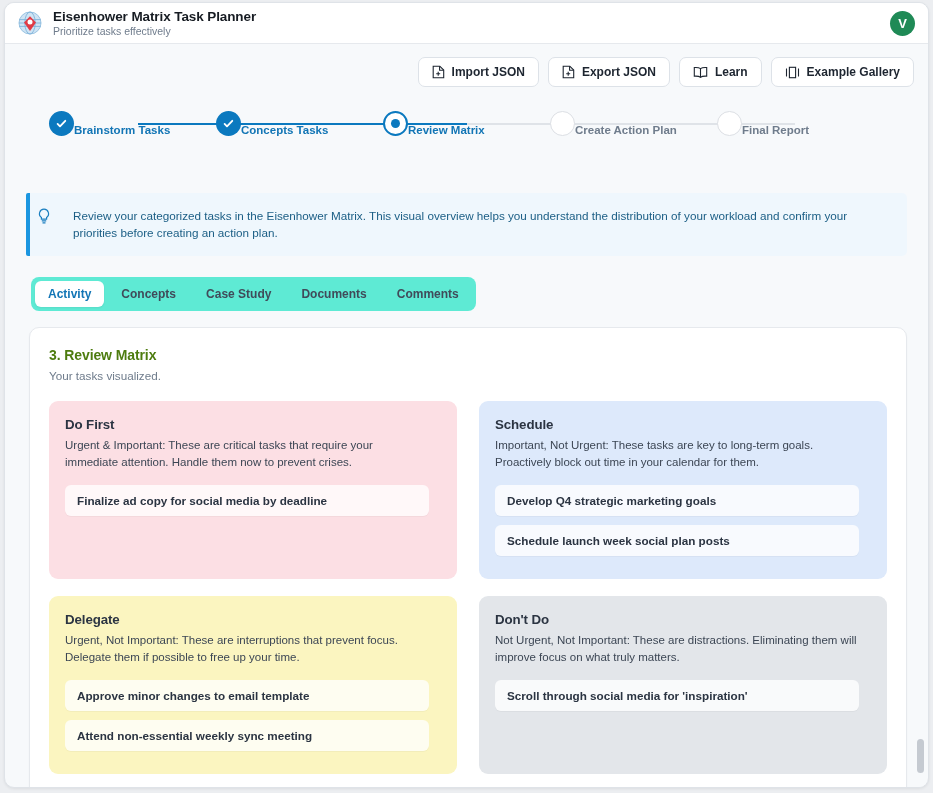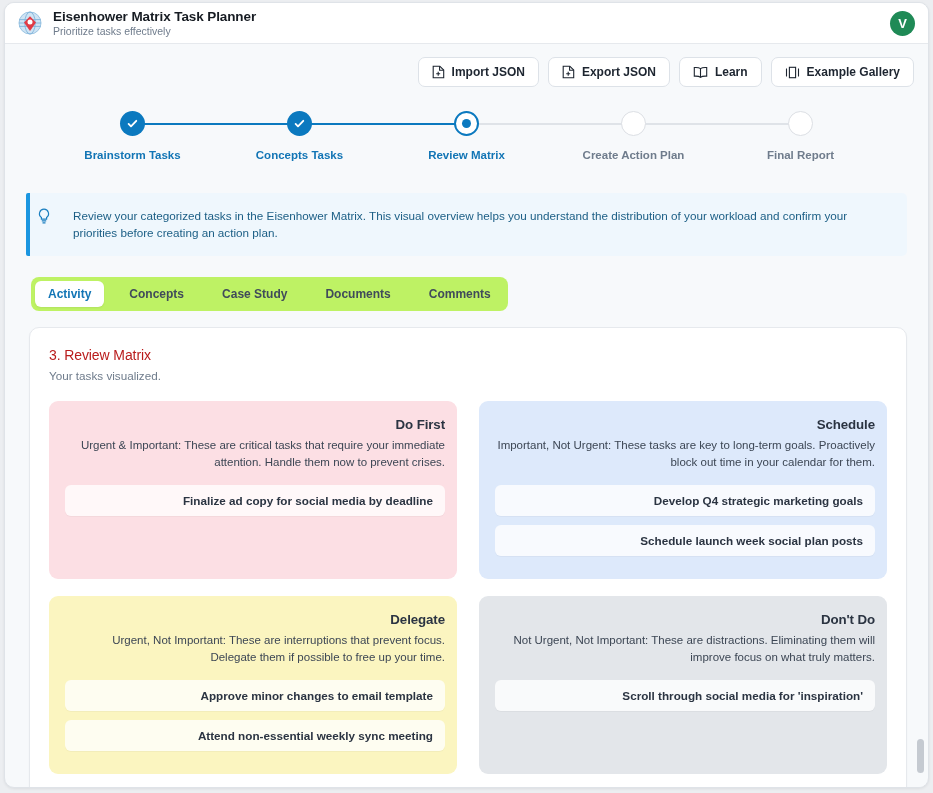--- a/index.html
+++ b/index.html
@@ -110,21 +110,21 @@
   .seg.todo { background: #dfe3e8; }
 
   .steps {
     position: relative;
     display: flex;
     z-index: 2;
   }
   .step {
     flex: 1;
     display: flex;
-    flex-direction: column;
+    flex-direction: row;
     align-items: center;
     cursor: pointer;
   }
   .dot {
     width: 25px;
     height: 25px;
     border-radius: 50%;
     display: flex;
     align-items: center;
     justify-content: center;
@@ -162,25 +162,25 @@
   .banner-text {
     font-size: 11.7px;
     line-height: 17px;
     color: #1b5e85;
     max-width: 828px;
   }
 
   
   .tabs {
     margin: 21px 21px 0 26px;
-    background: #bef264;
+    background: #5eead4;
     border-radius: 8px;
     display: inline-flex;
     padding: 4px;
-    gap: 12px;
+    gap: 4px;
   }
   .tab {
     font-size: 12px;
     font-weight: bold;
     color: #404b5a;
     padding: 6px 13px;
     border-radius: 6px;
     cursor: pointer;
     white-space: nowrap;
   }
@@ -194,42 +194,41 @@
   .card {
     margin: 16px 21px 0 24px;
     background: #ffffff;
     border: 1px solid #e6e9ed;
     border-radius: 10px;
     padding: 19px 19px 22px 19px;
     box-shadow: 0 1px 2px rgba(16,24,40,0.04);
   }
   .card-title {
     font-size: 14px;
-    font-weight: normal;
-    color: #b91c1c;
+    font-weight: bold;
+    color: #4d7c0f;
     letter-spacing: -0.1px;
   }
   .card-sub {
     margin-top: 6px;
     font-size: 11.7px;
     color: #6f7c8c;
   }
 
   
   .matrix {
     margin-top: 19px;
     display: grid;
     grid-template-columns: 1fr 1fr;
     gap: 17px 22px;
   }
   .quad {
     border-radius: 9px;
-    padding: 16px 12px 18px 16px;
+    padding: 16px 28px 18px 16px;
     min-height: 178px;
-    text-align: right;
   }
   .quad-title {
     font-size: 13.3px;
     font-weight: bold;
     color: #2b3442;
     letter-spacing: -0.1px;
   }
   .quad-desc {
     margin-top: 5px;
     font-size: 11.5px;

